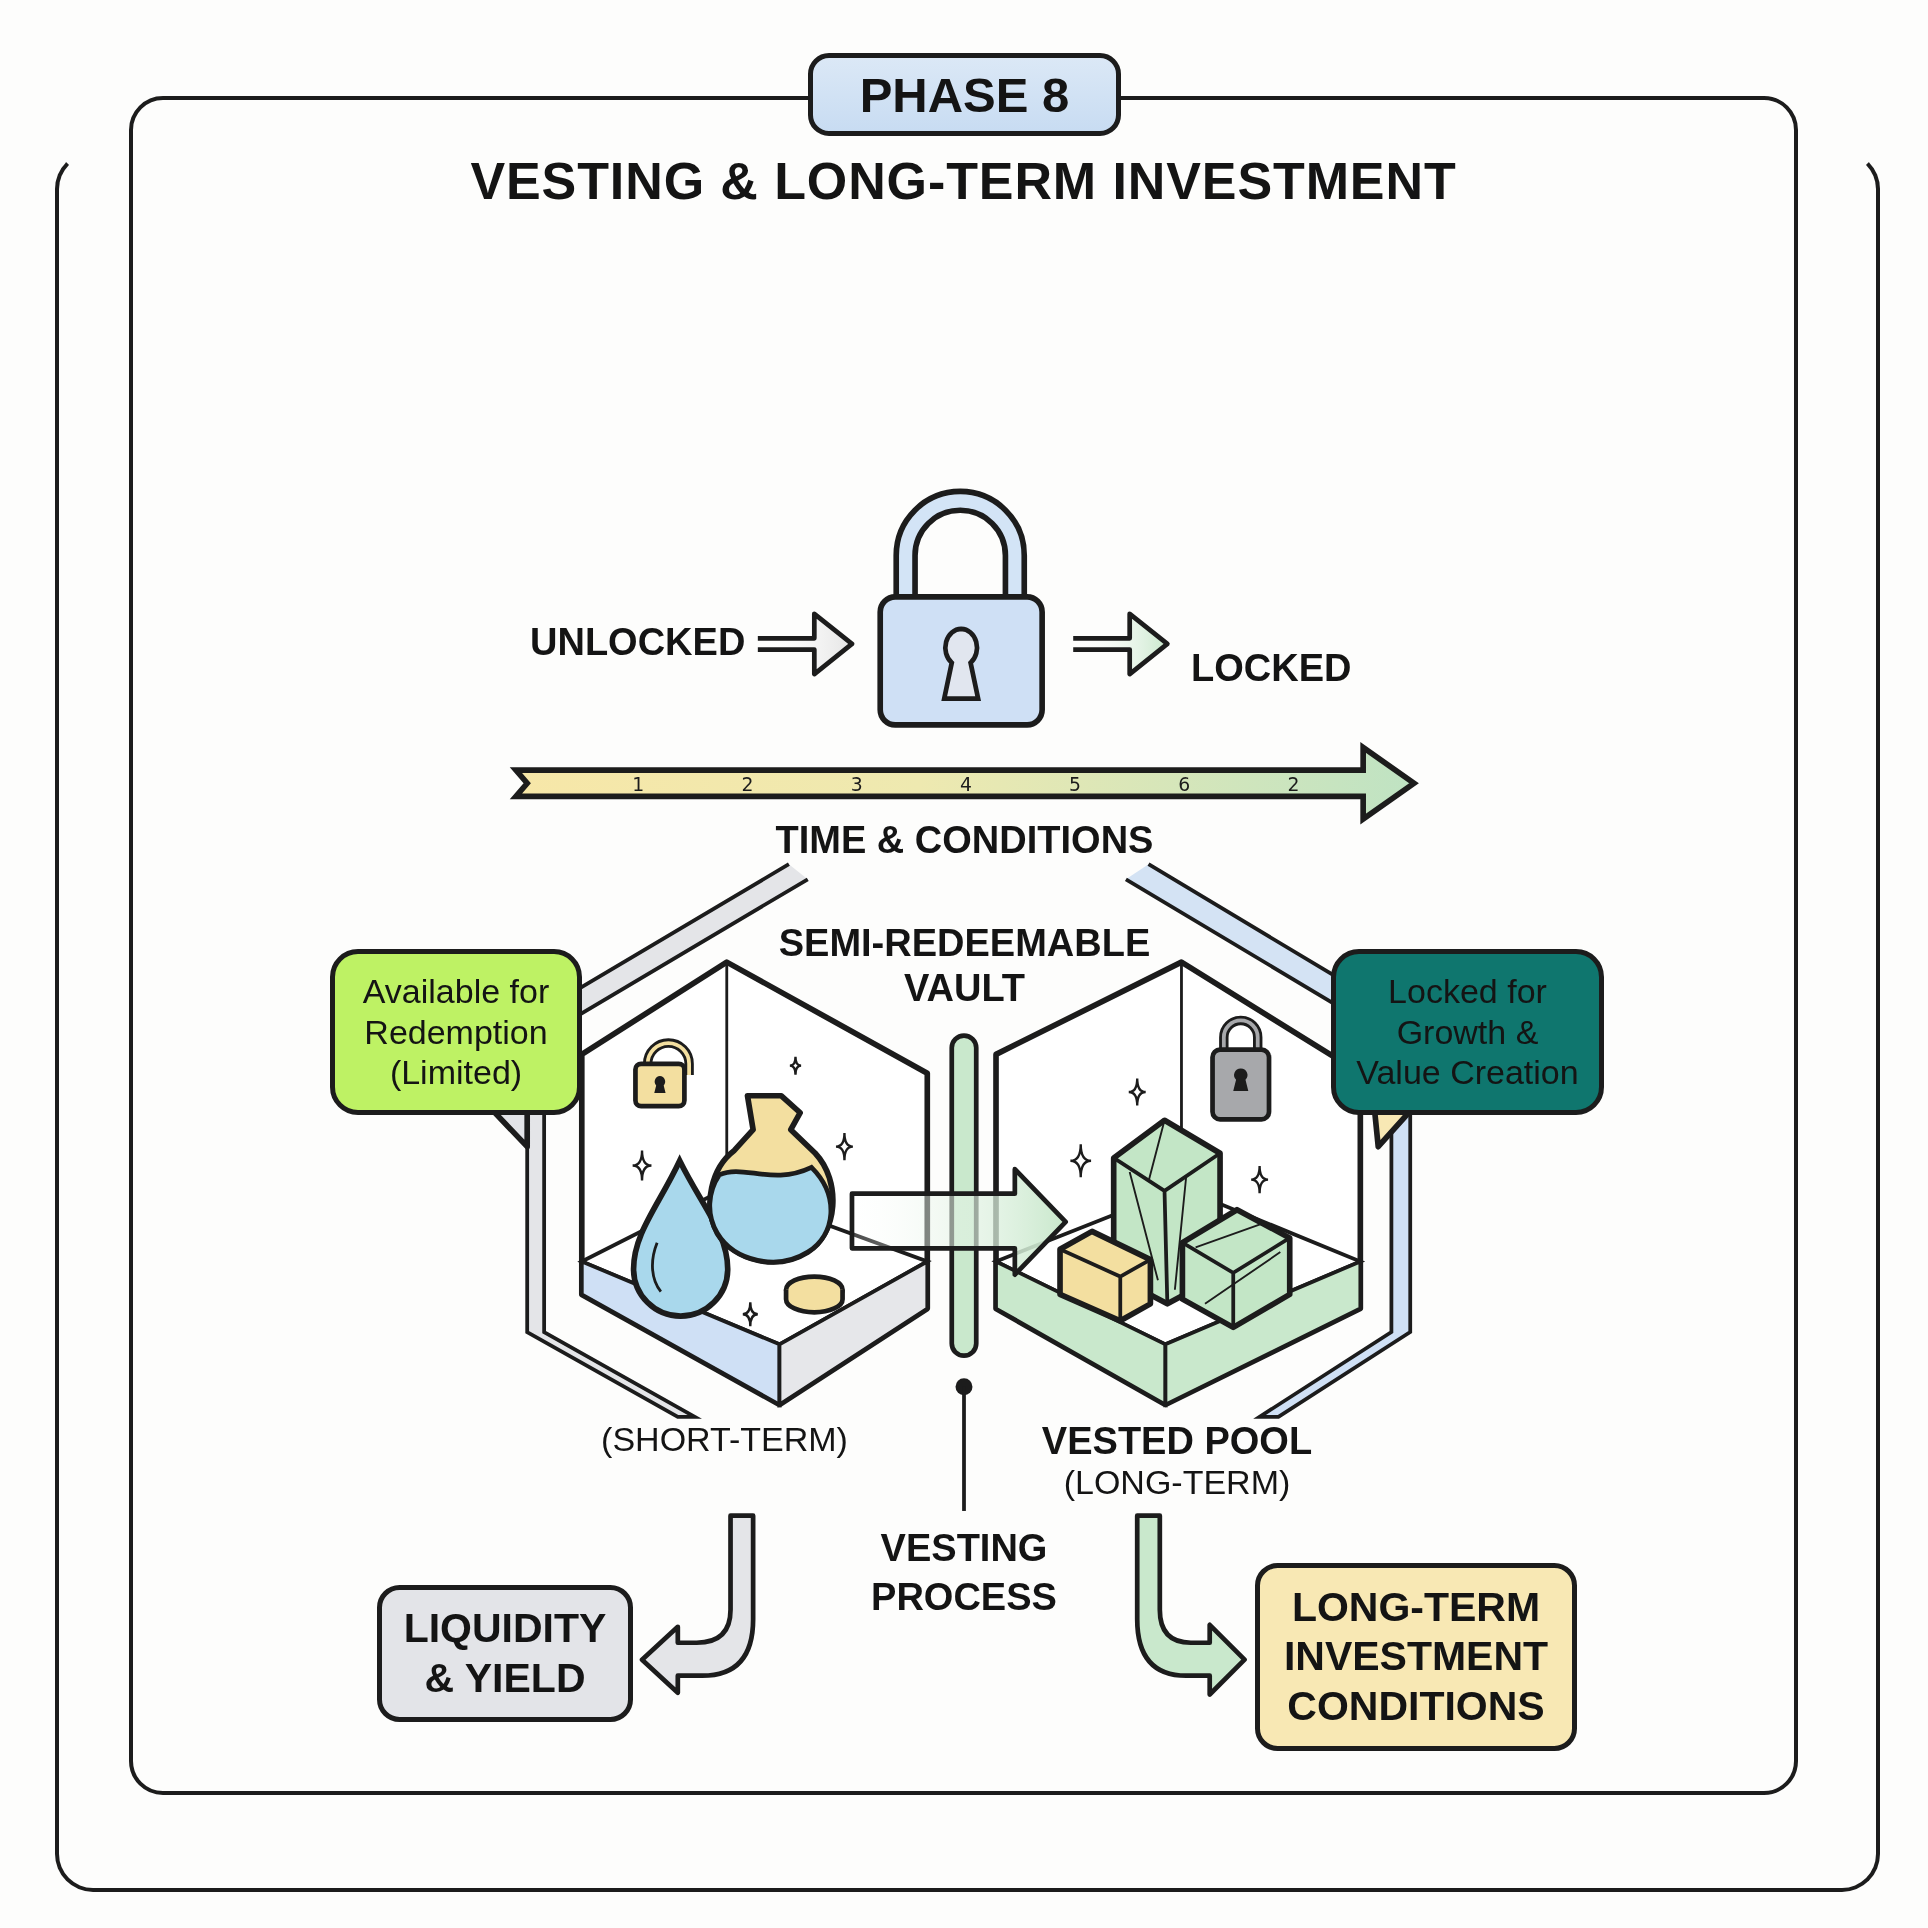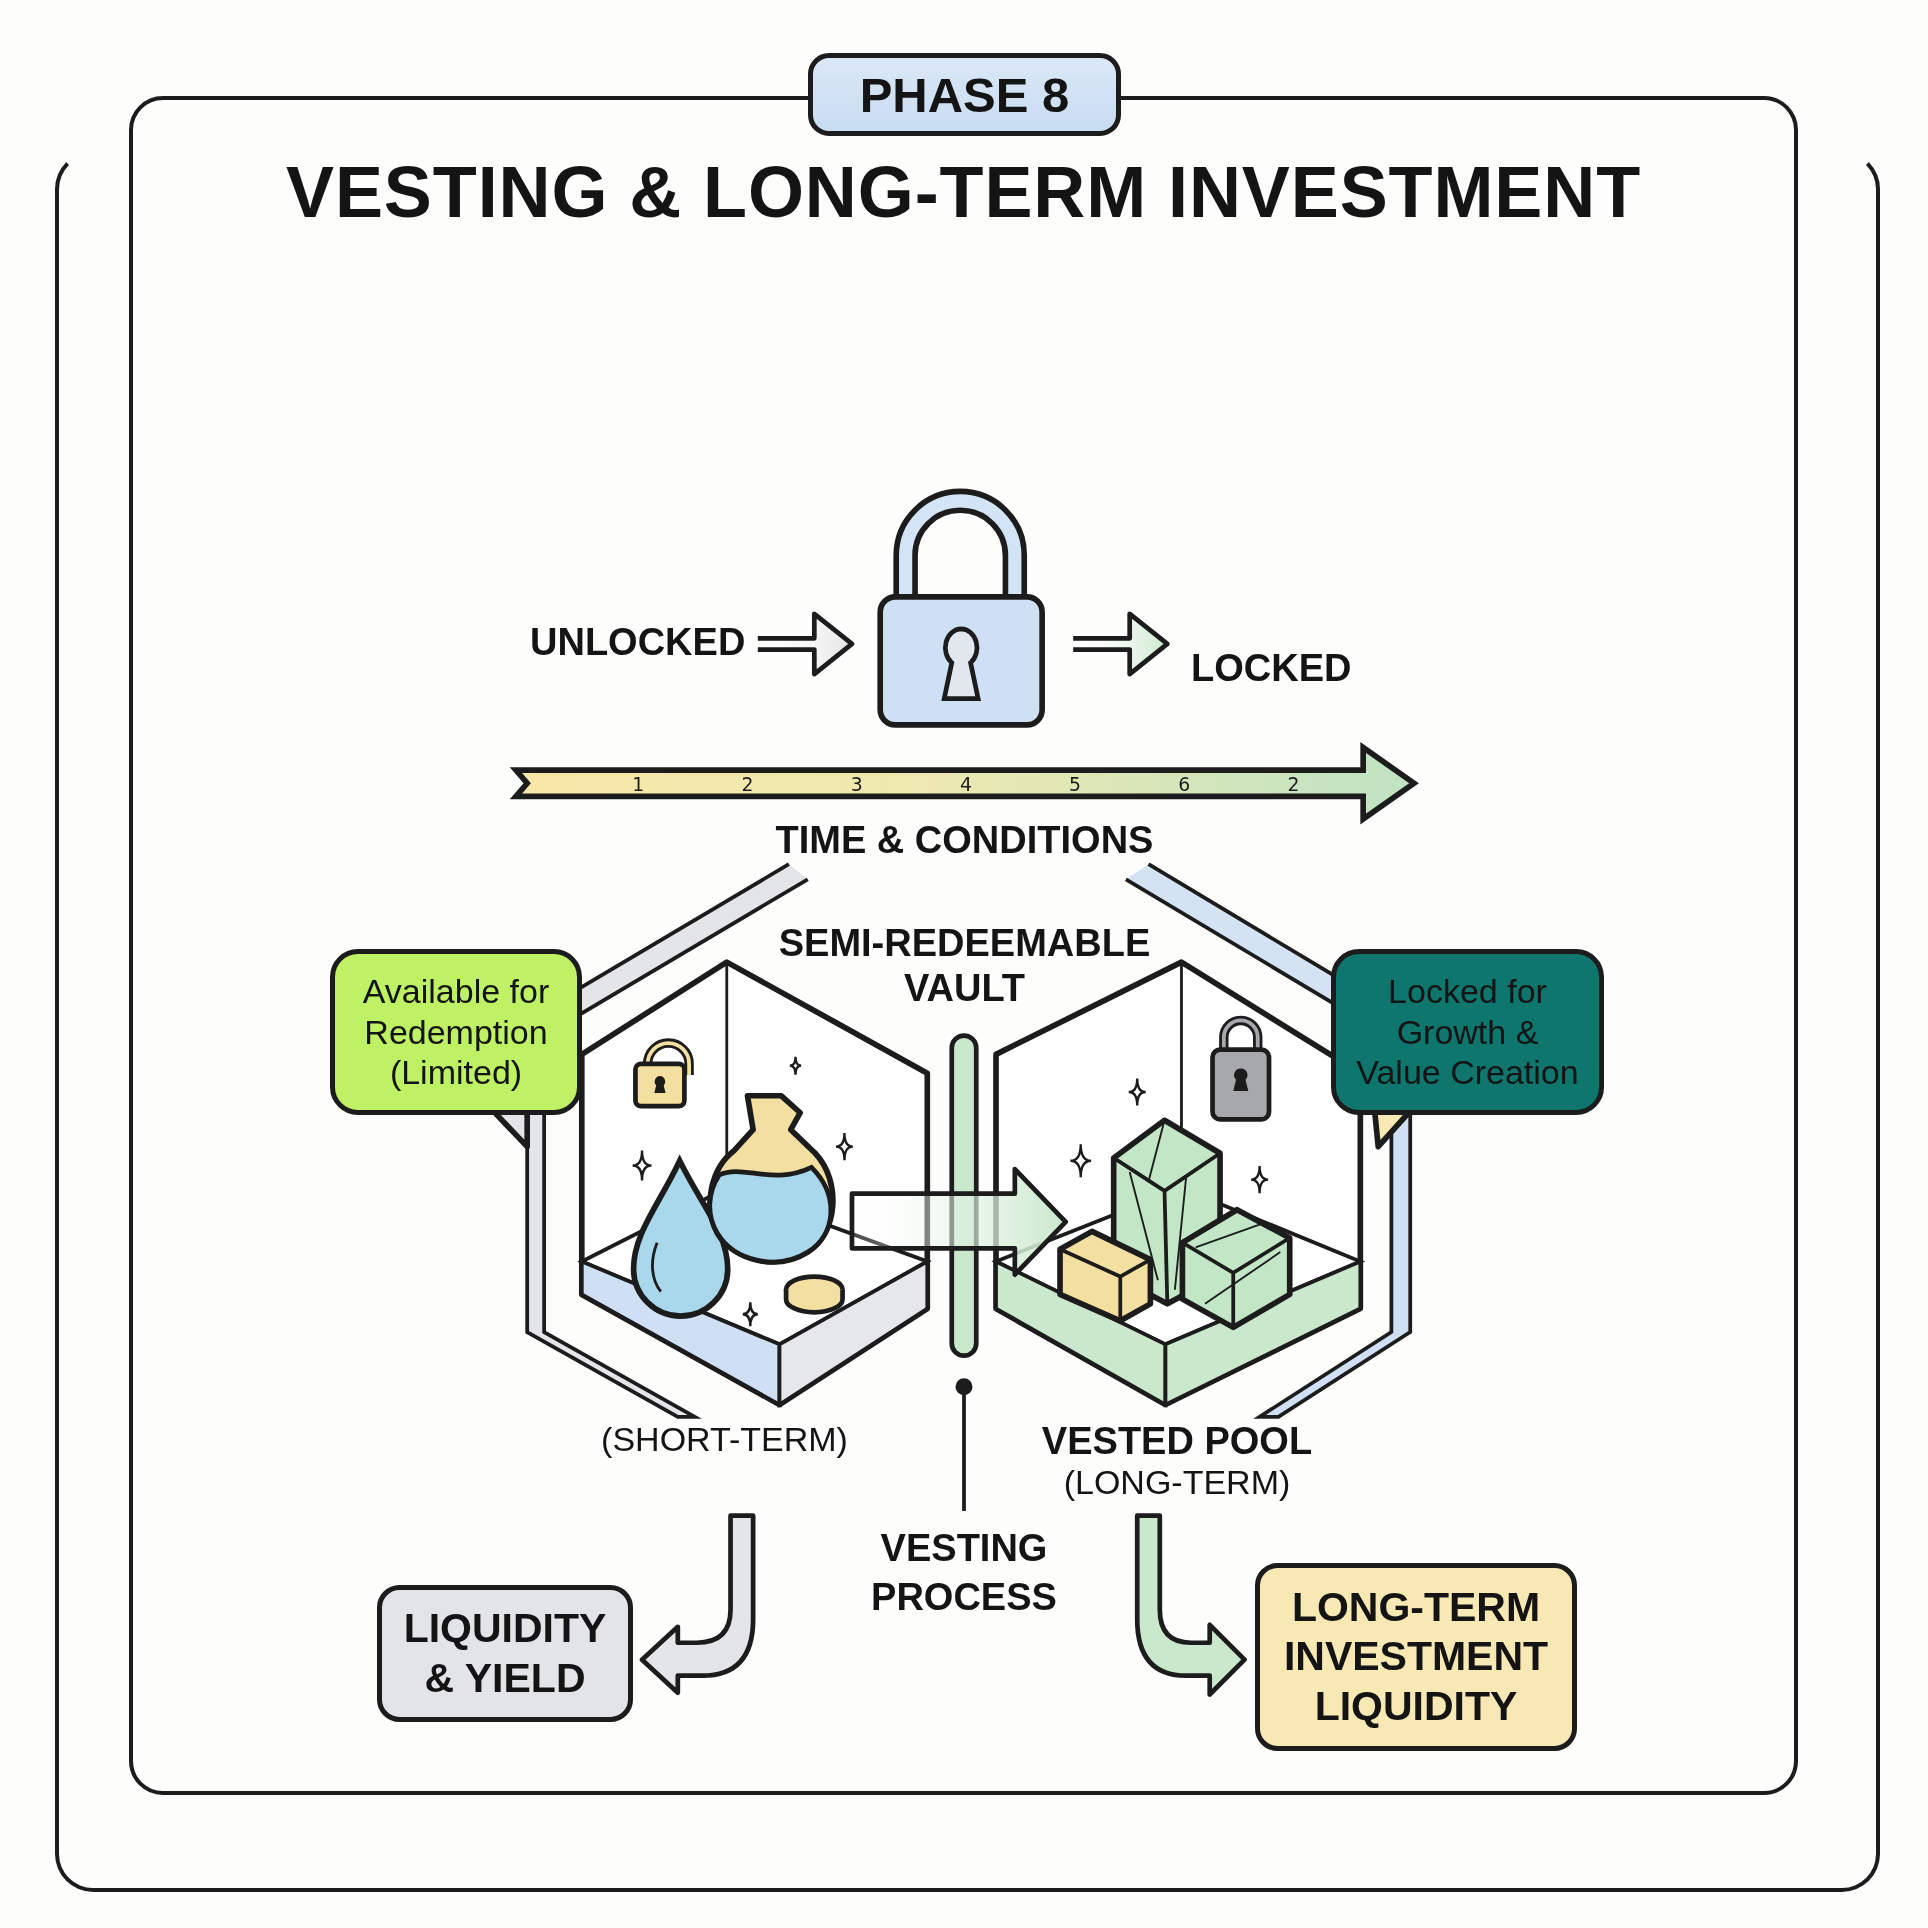--- a/index.html
+++ b/index.html
@@ -7,21 +7,21 @@
          font-family: "Liberation Sans", "DejaVu Sans", sans-serif; color: #141414; }
   .frame-outer { position: absolute; left: 55px; top: 151px; width: 1817px; height: 1733px;
                  border: 4.7px solid #1c1c1c; border-radius: 38px; border-top-color: transparent; }
   .frame-inner { position: absolute; left: 129px; top: 96px; width: 1669px; height: 1699px;
                  border: 4.7px solid #1c1c1c; border-radius: 34px; box-sizing: border-box; }
   .phase-badge { position: absolute; left: 808px; top: 53px; width: 313px; height: 83px;
                  background: linear-gradient(#dbe8f6, #c8dcf2); border: 5.6px solid #1c1c1c;
                  border-radius: 21px; box-sizing: border-box; display: flex;
                  align-items: center; justify-content: center; font-weight: bold; font-size: 49px; }
   .title { position: absolute; left: 129px; width: 1669px; top: 151px; text-align: center;
-           font-weight: bold; font-size: 72px; letter-spacing: 0.9px; }
+           font-weight: bold; font-size: 52px; letter-spacing: 0.9px; }
   .lbl { position: absolute; font-weight: bold; font-size: 38px; white-space: nowrap; }
   .lbl-c { text-align: center; }
   .sub { font-weight: normal; font-size: 34px; display: block; }
   .bubble { position: absolute; box-sizing: border-box; border: 5.6px solid #1c1c1c;
             border-radius: 28px; display: flex; align-items: center; justify-content: center;
             text-align: center; font-size: 34px; line-height: 1.2; white-space: pre-line; }
   .box { position: absolute; box-sizing: border-box; border: 5.6px solid #1c1c1c;
          border-radius: 22.6px; display: flex; align-items: center; justify-content: center;
          text-align: center; font-weight: bold; font-size: 41px; line-height: 1.2; white-space: pre-line; }
   svg.art { position: absolute; left: 0; top: 0; }
@@ -271,14 +271,14 @@
 
 <div class="lbl lbl-c" style="left:823px; width:282px; top:1524px; line-height:49px;">
   <span>VESTING</span><br>
   <span>PROCESS</span>
 </div>
 
 <div class="box" style="left:377px; top:1585px; width:256px; height:137px; background:#e3e4e8;">LIQUIDITY
 &amp; YIELD</div>
 <div class="box" style="left:1255px; top:1563px; width:322px; height:188px; background:#f8e8b4;">LONG-TERM
 INVESTMENT
-LIQUIDITY</div>
+CONDITIONS</div>
 
 
 </body></html>

